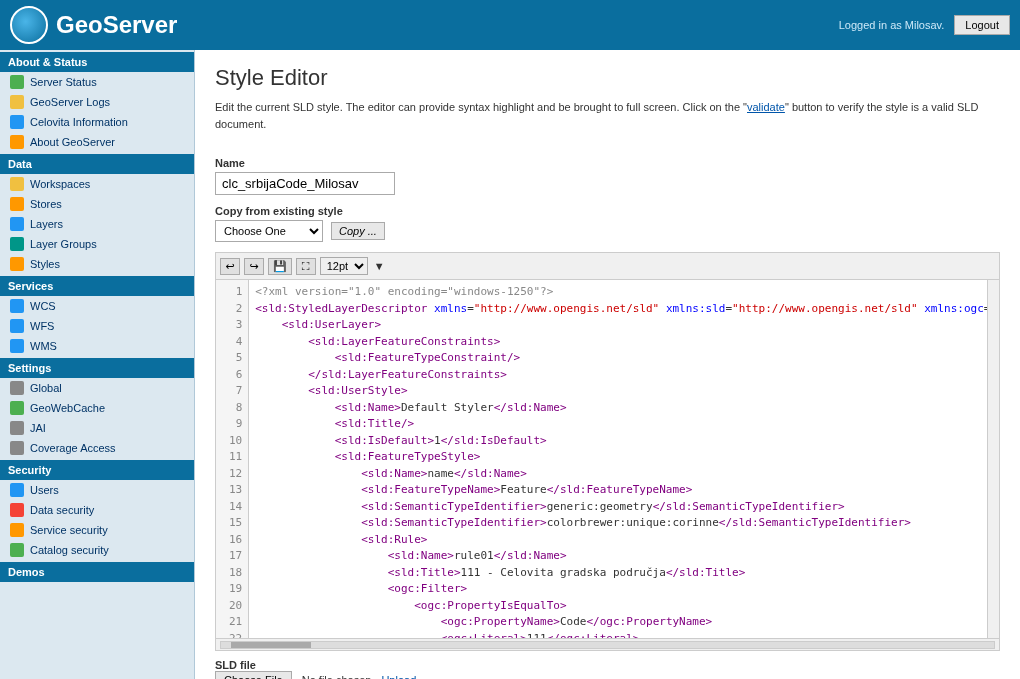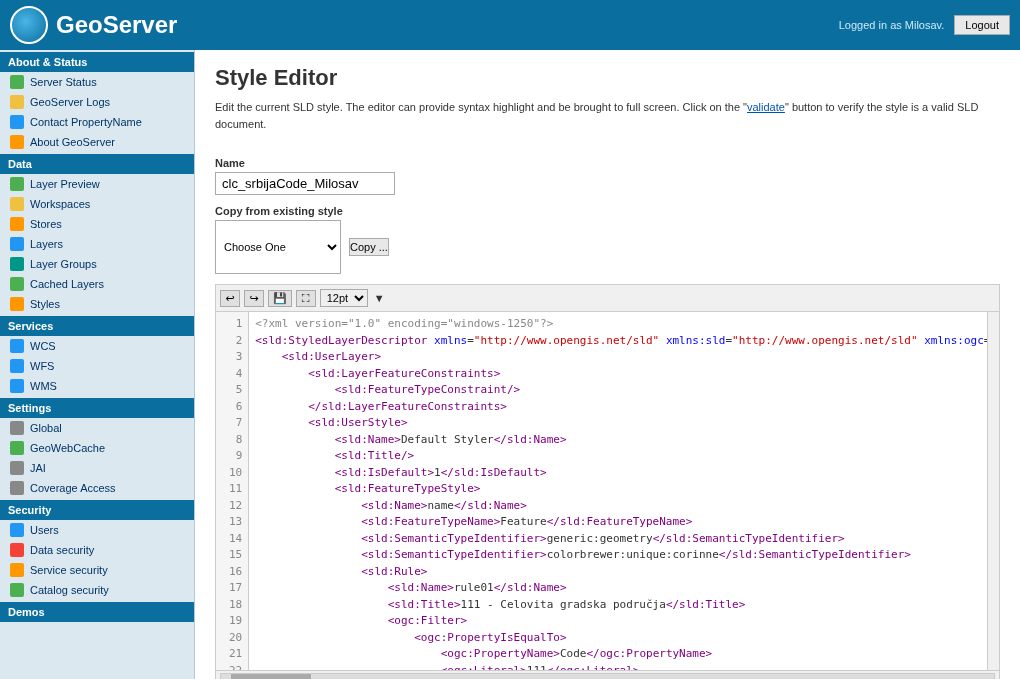--- a/index.html
+++ b/index.html
@@ -89,21 +89,21 @@
 
     
     #main {
       flex: 1;
       padding: 15px 20px;
       overflow-y: auto;
       background: #fff;
     }
     #page-title {
       font-size: 22px;
-      font-weight: bold;
+      font-weight: normal;
       color: #333;
       margin-bottom: 8px;
     }
     #page-desc {
       font-size: 11px;
       color: #333;
       margin-bottom: 25px;
       line-height: 1.5;
     }
     #page-desc a { color: #0055aa; text-decoration: underline; }
@@ -128,31 +128,32 @@
       margin-bottom: 10px;
     }
     #copy-label {
       font-size: 11px;
       font-weight: bold;
       color: #333;
       margin-bottom: 3px;
     }
     #copy-select {
       border: 1px solid #aaa;
-      padding: 19px 4px;
-      font-size: 11px;
-      width: 126px;
+      padding: 3px 4px;
+      font-size: 11px;
+      width: 108px;
       background: #fff;
     }
     #copy-btn {
       background: #e8e8e8;
       border: 1px solid #aaa;
-      padding: 2px 0;
-      font-size: 11px;
-      cursor: pointer;
+      padding: 2px 7px;
+      font-size: 11px;
+      cursor: pointer;
+      font-style: italic;
     }
 
     
     #editor-toolbar {
       display: flex;
       align-items: center;
       gap: 4px;
       padding: 4px 4px;
       background: #f0f0f0;
       border: 1px solid #ccc;
@@ -295,50 +296,42 @@
       <div class="sidebar-item">
         <span class="sidebar-icon" style="background: rgb(76, 175, 80); border-radius: 2px;"></span>
         <span>Server Status</span>
       </div>
       <div class="sidebar-item">
         <span class="sidebar-icon" style="background: rgb(240, 192, 64); border-radius: 2px;"></span>
         <span>GeoServer Logs</span>
       </div>
       <div class="sidebar-item">
         <span class="sidebar-icon" style="background: rgb(33, 150, 243); border-radius: 2px;"></span>
-        <span>Contact PropertyName</span>
+        <span>Celovita Information</span>
       </div>
       <div class="sidebar-item">
         <span class="sidebar-icon" style="background: rgb(255, 152, 0); border-radius: 2px;"></span>
         <span>About GeoServer</span>
       </div>
       <div class="sidebar-section-title">Data</div>
       <div class="sidebar-item">
-        <span class="sidebar-icon" style="background: rgb(76, 175, 80); border-radius: 2px;"></span>
-        <span>Layer Preview</span>
-      </div>
-      <div class="sidebar-item">
         <span class="sidebar-icon" style="background: rgb(240, 192, 64); border-radius: 2px;"></span>
         <span>Workspaces</span>
       </div>
       <div class="sidebar-item">
         <span class="sidebar-icon" style="background: rgb(255, 152, 0); border-radius: 2px;"></span>
         <span>Stores</span>
       </div>
       <div class="sidebar-item">
         <span class="sidebar-icon" style="background: rgb(33, 150, 243); border-radius: 2px;"></span>
         <span>Layers</span>
       </div>
       <div class="sidebar-item">
         <span class="sidebar-icon" style="background: rgb(0, 150, 136); border-radius: 2px;"></span>
         <span>Layer Groups</span>
-      </div>
-      <div class="sidebar-item">
-        <span class="sidebar-icon" style="background: rgb(76, 175, 80); border-radius: 2px;"></span>
-        <span>Cached Layers</span>
       </div>
       <div class="sidebar-item">
         <span class="sidebar-icon" style="background: rgb(255, 152, 0); border-radius: 2px;"></span>
         <span>Styles</span>
       </div>
       <div class="sidebar-section-title">Services</div>
       <div class="sidebar-item">
         <span class="sidebar-icon" style="background: rgb(33, 150, 243); border-radius: 2px;"></span>
         <span>WCS</span>
       </div>

